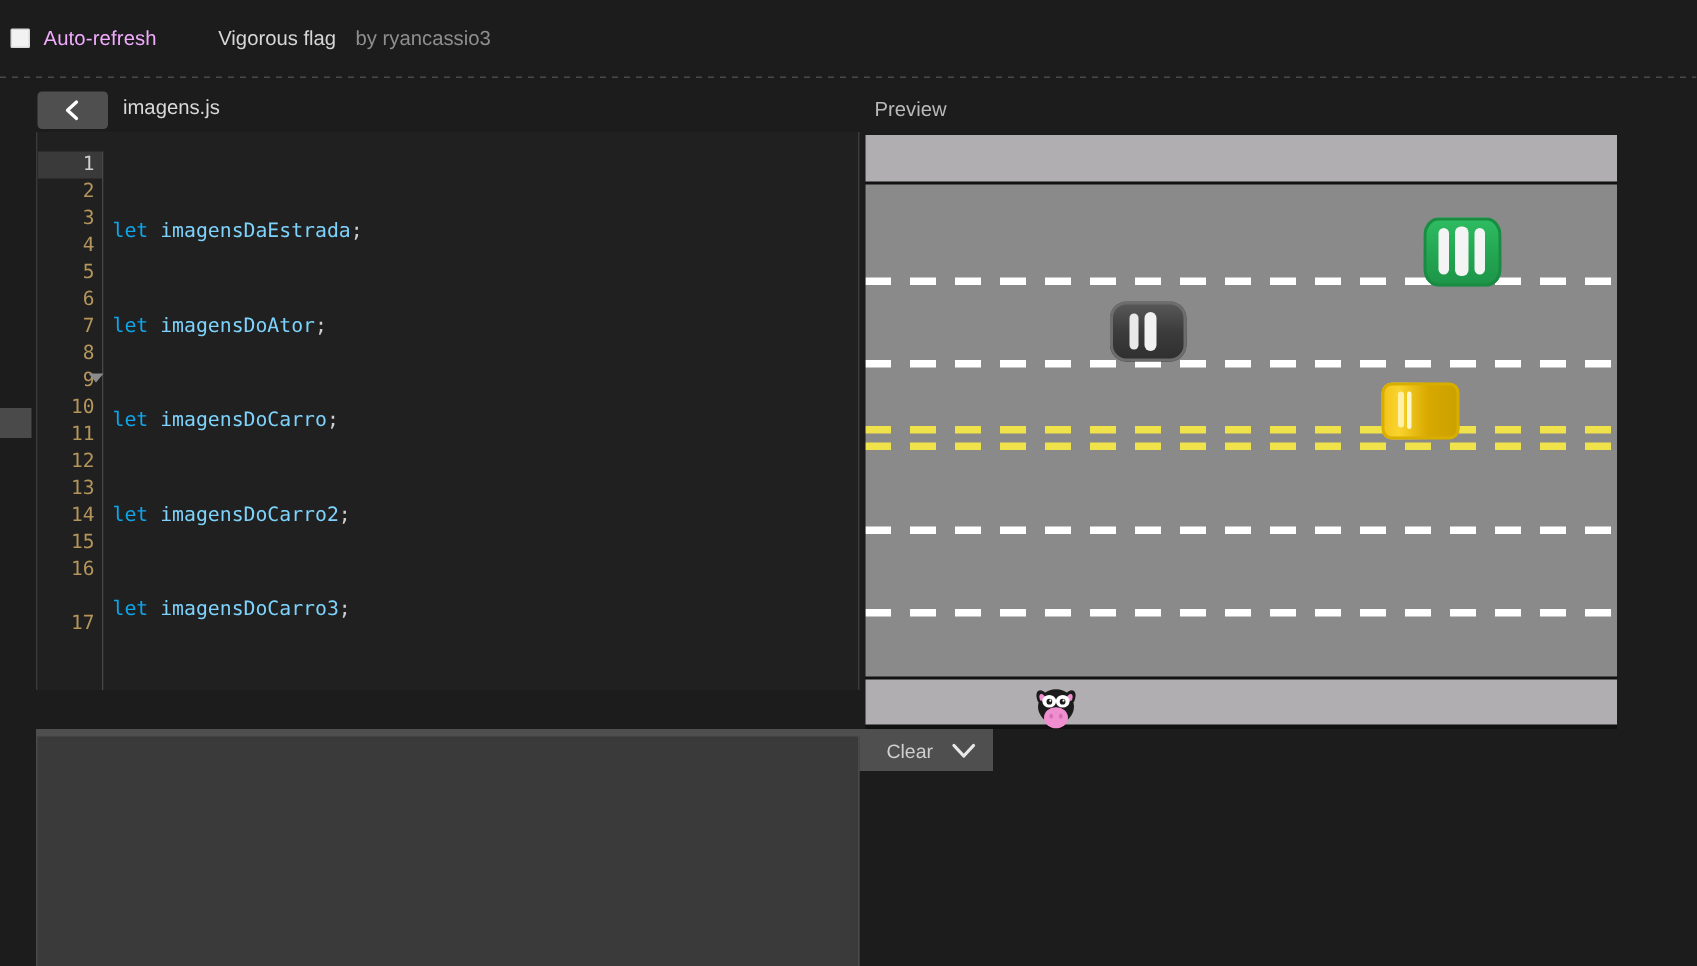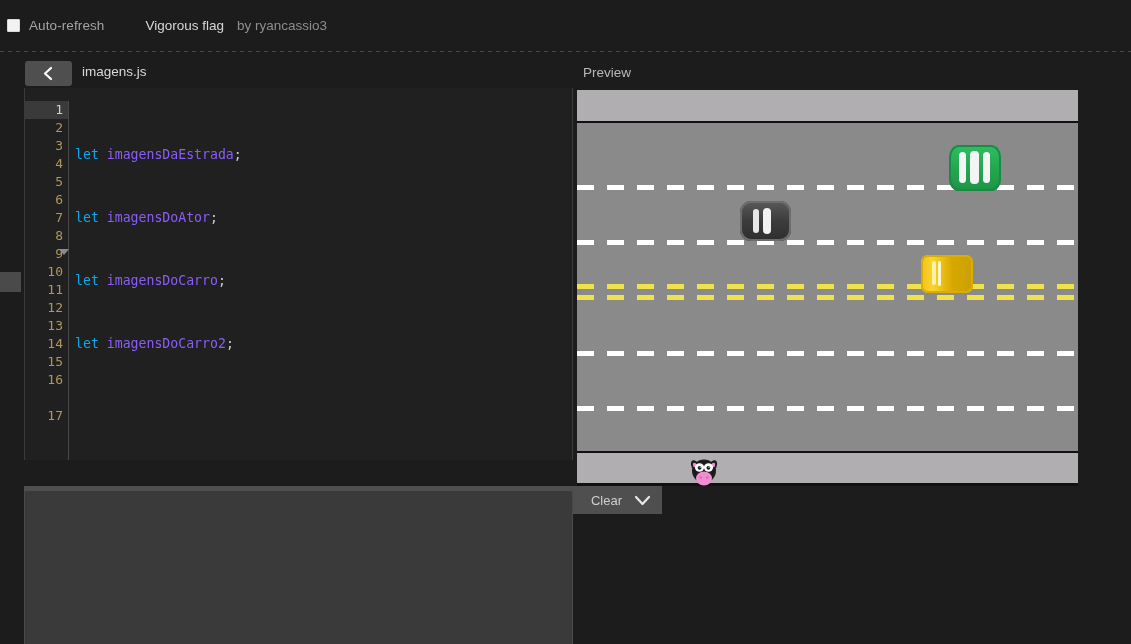--- a/index.html
+++ b/index.html
@@ -22,21 +22,21 @@
     margin-left: 7px;
   }
   .checkbox {
     width: 13px; height: 13px;
     background: #f2f2f2;
     border: 1px solid #d8d8d8;
     border-radius: 1px;
     flex: none;
   }
   .topbar-label {
-    color: #a3a3a3; font-size: 13.5px; letter-spacing: .1px;
+    color: #f0abfc; font-size: 13.5px; letter-spacing: .1px;
   }
   .sketch-name {
     color: #d6d6d6; font-size: 13.5px; margin-left: 41px;
   }
   .sketch-by { color: #8e8e8e; font-size: 13.5px; margin-left: 13px; }
   .sketch-author { color: #8e8e8e; }
   .topbar-divider {
     position: absolute; left: 0; top: 51px; width: 1131px; height: 1px;
     background: repeating-linear-gradient(to right,
       #4a4a4a 0px, #4a4a4a 4px, #1c1c1c 4px, #1c1c1c 8px);
@@ -105,21 +105,21 @@
     font-family: "DejaVu Sans Mono", monospace;
     font-size: 13.2px;
     padding-left: 6px;
     white-space: pre;
   }
   .cline { height: 18px; line-height: 18px; }
   .cline.active { background: #2b2b2b; }
 
   .t-com  { color: #bdb76b; }
   .t-kw   { color: #0ea5e9; }
-  .t-var  { color: #8b5cf6; }
+  .t-var  { color: #7dd3fc; }
   .t-plain{ color: #cfcfcf; }
   .t-op   { color: #cfcfcf; }
 
   
   .left-scroll {
     position: absolute; left: 0; top: 272px; width: 21px; height: 20px;
     background: #4a4a4a;
   }
 
   
@@ -274,20 +274,21 @@
     <div class="code">
 
       <div class="cline"><span class="t-kw">let</span><span class="t-plain"> </span><span class="t-var">imagensDaEstrada</span><span class="t-op">;</span></div>
 
       <div class="cline"><span class="t-kw">let</span><span> </span><span class="t-var">imagensDoAtor</span><span class="t-op">;</span></div>
 
       <div class="cline"><span class="t-kw">let</span><span> </span><span class="t-var">imagensDoCarro</span><span class="t-op">;</span></div>
 
       <div class="cline"><span class="t-kw">let</span><span> </span><span class="t-var">imagensDoCarro2</span><span class="t-op">;</span></div>
 
+      <div class="cline"><span class="t-kw">let</span><span> </span><span class="t-var">imagensDoCarro3</span><span class="t-op">;</span></div>
 
       
       
 
       
 
       
 
       
 

